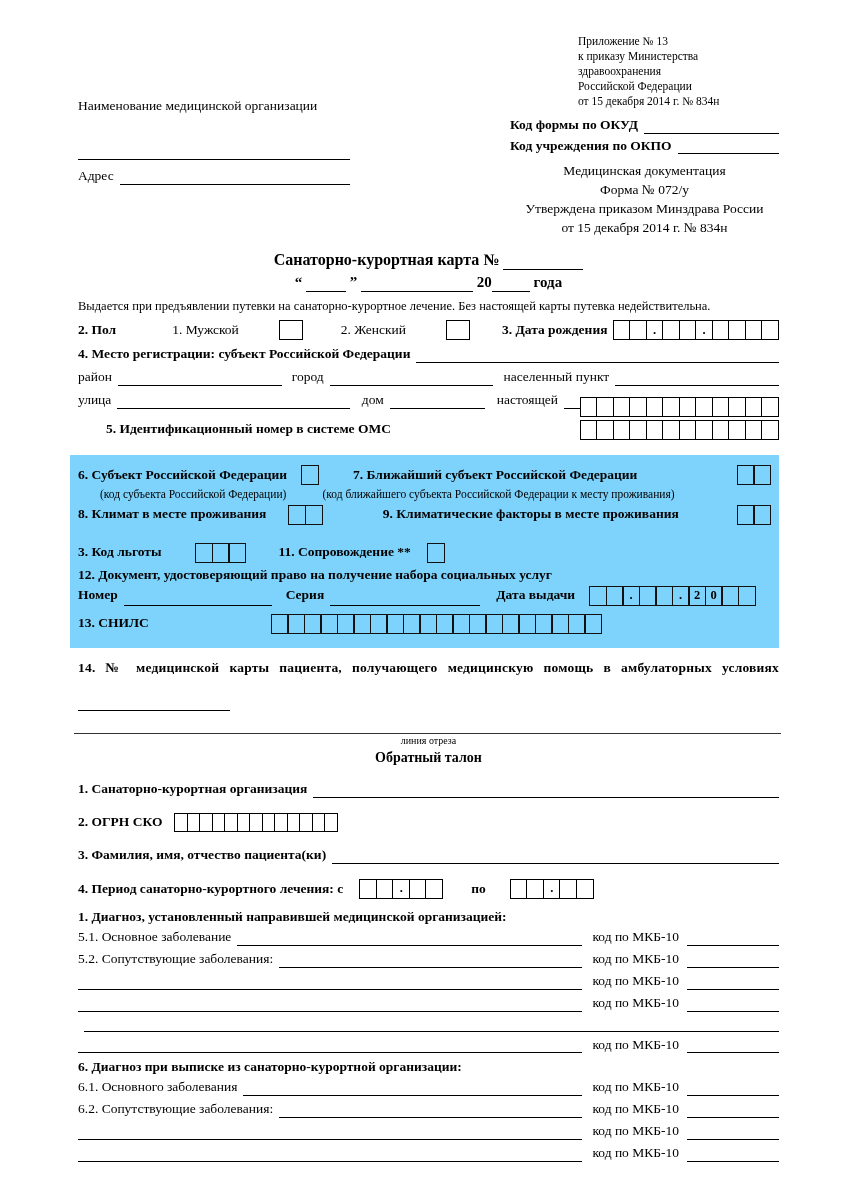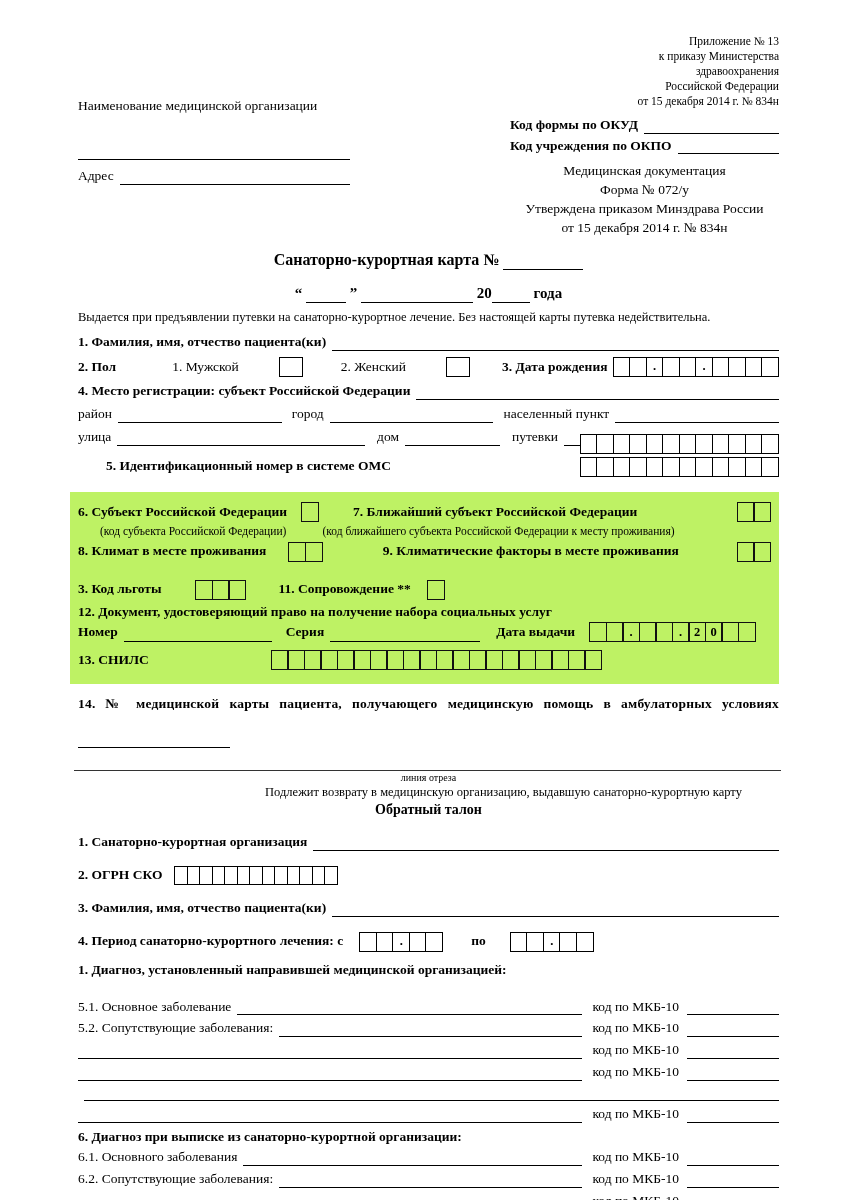--- a/index.html
+++ b/index.html
@@ -18,21 +18,21 @@
   .fillw { display:inline-block; border-bottom:1.3px solid #000; height:15px; vertical-align:bottom; }
   .cellrow { display:inline-flex; }
   .cell {
     width:18px; height:20px; border:1.5px solid #000; margin-left:-1.5px;
     display:inline-flex; align-items:center; justify-content:center;
     font-weight:bold; font-size:12.5px; background:#fff; flex:none;
   }
   .cell:first-child { margin-left:0; }
   .cell--sm { width:14px; height:19px; }
   .checkbox { width:24px; height:20px; border:1.5px solid #000; background:#fff; display:inline-block; flex:none; }
-  .panel { background:#bef264; margin-left:-8px; margin-top:4px; padding:10px 8px 14px 8px; }
+  .panel { background:#7dd3fc; margin-left:-8px; margin-top:4px; padding:10px 8px 14px 8px; }
   .panel .cell { background:transparent; border-color:#111; }
   .header { display:flex; }
   .header-left { width:432px; flex:none; }
   .header-right { flex:1; }
   .doc-block { text-align:center; margin-top:8px; line-height:1.4; }
   .title-wrap { text-align:center; margin-top:12px; }
   .center { text-align:center; }
   .justify14 { text-align:justify; text-align-last:justify; font-weight:bold; letter-spacing:0.2px; }
   .cutline { border-top:1.4px solid #333; margin-top:22px; margin-left:-4px; margin-right:-2px; }
   .icd-short { width:92px; flex:none; border-bottom:1.3px solid #000; height:15px; margin-left:8px; }
@@ -48,21 +48,21 @@
   <div class="header">
     <div class="header-left">
       <div style="padding-top:64px;">Наименование медицинской организации</div>
       <div class="fillw" style="width:272px; margin-top:30px;"></div>
       <div class="row" style="margin-top:8px; width:272px;">
         <span>Адрес</span>
         <span class="fill"></span>
       </div>
     </div>
     <div class="header-right">
-      <div class="sm" style="padding-left:68px; line-height:1.3;text-align:right;">
+      <div class="sm" style="padding-left:68px; line-height:1.3;">
         <div>Приложение № 13</div>
         <div>к приказу Министерства здравоохранения</div>
         <div>Российской Федерации</div>
         <div>от 15 декабря 2014 г. № 834н</div>
       </div>
       <div class="row b" style="margin-top:8px;">
         <span>Код формы по ОКУД</span>
         <span class="fill"></span>
       </div>
       <div class="row b" style="margin-top:4px;">
@@ -77,36 +77,32 @@
       </div>
     </div>
   </div>
 
   
   <div class="title-wrap">
     <div class="b" style="font-size:16px;">
       <span>Санаторно-курортная карта №</span>
       <span class="fillw" style="width:80px;"></span>
     </div>
-    <div class="b" style="font-size:15px; margin-top:14px;">
+    <div class="b" style="font-size:15px; margin-top:3px;">
       <span>“</span>
       <span class="fillw" style="width:40px;"></span>
       <span>”</span>
       <span class="fillw" style="width:112px;"></span>
       <span>20</span><span class="fillw" style="width:38px;"></span>
       <span>года</span>
     </div>
   </div>
   <div style="font-size:12.5px; margin-top:7px;">Выдается при предъявлении путевки на санаторно-курортное лечение. Без настоящей карты путевка недействительна.</div>
 
   
-  <div class="row b" style="margin-top:9px;">
-    <span>1. Фамилия, имя, отчество пациента(ки)</span>
-    <span class="fill"></span>
-  </div>
 
   <div class="rowc" style="margin-top:6px;">
     <span class="b">2. Пол</span>
     <span style="margin-left:56px;">1. Мужской</span>
     <span class="checkbox" style="margin-left:40px;"></span>
     <span style="margin-left:38px;">2. Женский</span>
     <span class="checkbox" style="margin-left:40px;"></span>
     <span class="b" style="margin-left:32px;">3. Дата рождения</span>
     <span class="cellrow" style="margin-left:auto;">
         <span class="cell"></span>
@@ -132,21 +128,21 @@
     <span style="margin-left:10px;">город</span>
     <span class="fill" style="max-width:180px;"></span>
     <span style="margin-left:10px;">населенный пункт</span>
     <span class="fill"></span>
   </div>
   <div class="row" style="margin-top:6px;">
     <span>улица</span>
     <span class="fill" style="max-width:250px;"></span>
     <span style="margin-left:12px;">дом</span>
     <span class="fill" style="max-width:95px;"></span>
-    <span style="margin-left:12px;">путевки</span>
+    <span style="margin-left:12px;">настоящей</span>
     <span class="fill" style="max-width:85px;"></span>
     <span style="width:130px; flex:none;"></span>
   </div>
   <div class="row" style="margin-top:4px; margin-bottom:10px; align-items:center;margin-left:28px;">
     <span class="b">5. Идентификационный номер в системе ОМС</span>
     <span style="flex:1;"></span>
     <span style="margin-top:-16px;">
       <span class="cellrow">
           <span class="cell"></span>
           <span class="cell"></span>
@@ -266,21 +262,20 @@
     </div>
   </div>
 
   
   <div class="justify14" style="margin-top:12px;">14. № медицинской карты пациента, получающего медицинскую помощь в амбулаторных условиях</div>
   <div class="fillw" style="width:152px; margin-top:20px;"></div>
 
   
   <div class="cutline"></div>
   <div class="center" style="font-size:10px; margin-top:1px;">линия отреза</div>
-  <div class="center" style="font-size:12.5px; padding-left:150px;">Подлежит возврату в медицинскую организацию, выдавшую санаторно-курортную карту</div>
   <div class="center b" style="font-size:14px; margin-top:1px;">Обратный талон</div>
 
   
   <div class="row stub-row">
     <span class="b">1. Санаторно-курортная организация</span>
     <span class="fill"></span>
   </div>
   <div class="rowc stub-row">
     <span class="b">2. ОГРН СКО</span>
     <span class="cellrow" style="margin-left:12px;">
@@ -316,21 +311,21 @@
     <span class="cellrow" style="margin-left:24px;">
         <span class="cell"></span>
         <span class="cell"></span>
         <span class="cell">.</span>
         <span class="cell"></span>
         <span class="cell"></span>
       </span>
   </div>
 
   <div class="b" style="margin-top:10px;">1. Диагноз, установленный направившей медицинской организацией:</div>
-  <div class="row" style="margin-top:20px;justify-content:flex-end;">
+  <div class="row" style="margin-top:3px;justify-content:flex-end;">
     <span>5.1. Основное заболевание</span>
     <span class="fill"></span>
     <span class="icd-lbl">код по МКБ-10</span>
     <span class="icd-short"></span>
   </div>
   <div class="row" style="margin-top:5px;">
     <span>5.2. Сопутствующие заболевания:</span>
     <span class="fill"></span>
     <span class="icd-lbl">код по МКБ-10</span>
     <span class="icd-short"></span>

